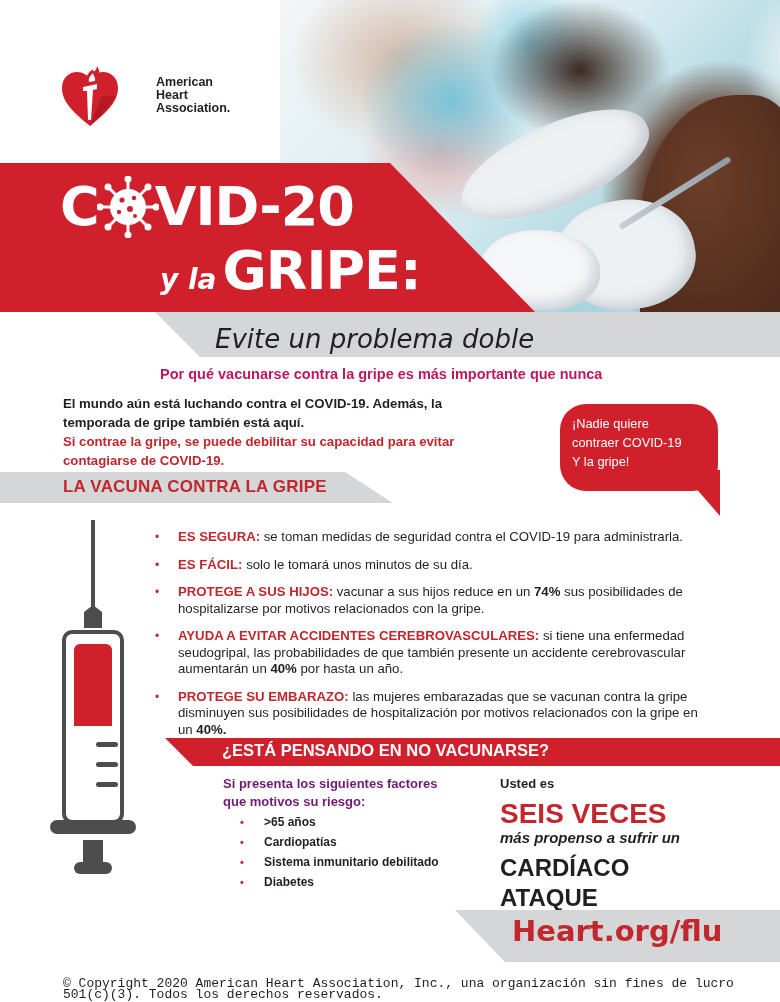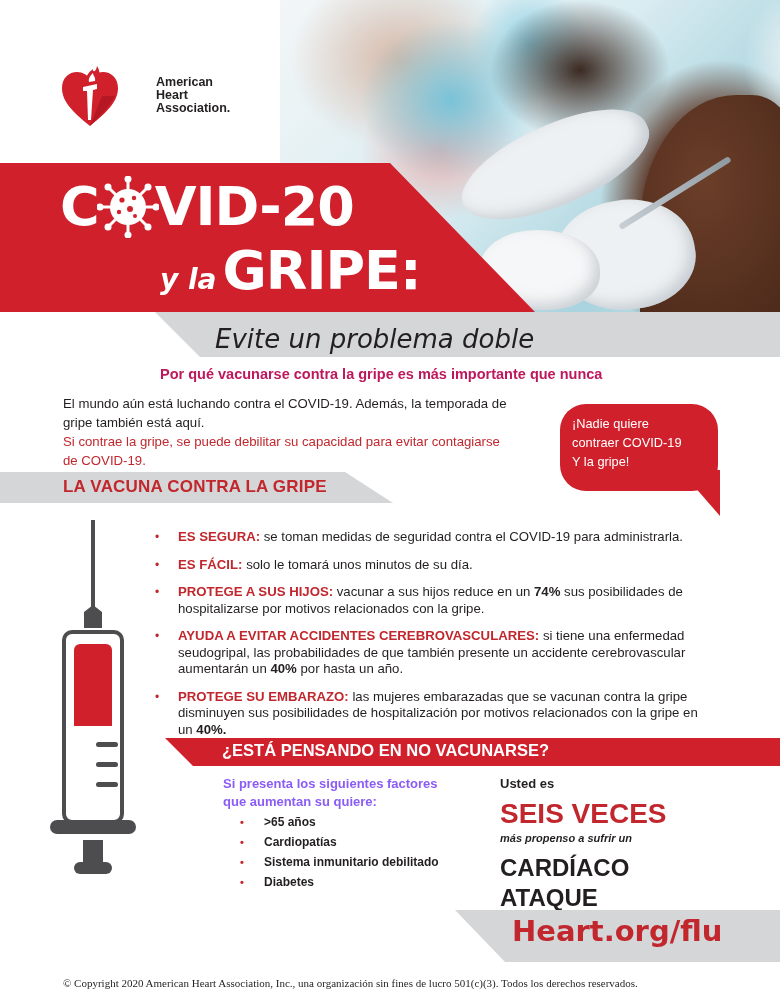--- a/index.html
+++ b/index.html
@@ -46,21 +46,21 @@
   
   .gray-banner {
     position: absolute; left: 155px; top: 312px; width: 625px; height: 45px;
     background: #d5d6d8;
     clip-path: polygon(0 0, 625px 0, 625px 45px, 45px 45px);
   }
   .subtitle { position: absolute; left: 215px; top: 316px; font-family: "DejaVu Sans", sans-serif; font-style: italic; font-size: 26px; color: #231f20; margin-top: 8px; }
 
   .tagline { position: absolute; left: 160px; top: 366px; font-weight: bold; font-size: 14.5px; color: #be185d; font-family: "Liberation Sans", sans-serif; }
 
-  .intro { position: absolute; left: 63px; top: 394px; width: 450px; font-family: "Liberation Sans", sans-serif; font-weight: normal; font-size: 13.2px; line-height: 19px; }
+  .intro { position: absolute; left: 63px; top: 394px; width: 450px; font-family: "Liberation Sans", sans-serif; font-weight: bold; font-size: 13.2px; line-height: 19px; }
   .intro .dark { color: #231f20; }
   .intro .red { color: #c1272d; }
 
   
   .bubble { position: absolute; left: 560px; top: 404px; width: 158px; height: 87px; background: #d0202c; border-radius: 26px; }
   .bubble-tail { position: absolute; left: 680px; top: 470px; width: 40px; height: 46px; background: #d0202c; clip-path: polygon(0 0, 100% 0, 100% 100%); }
   .bubble-text { position: absolute; left: 572px; top: 414px; width: 150px; font-family: "Liberation Sans", sans-serif; font-size: 12.8px; line-height: 19px; color: #fff; }
 
   
   .section-gray {
@@ -81,40 +81,40 @@
   .bullets b { font-weight: bold; }
 
   
   .red-bar {
     position: absolute; left: 165px; top: 738px; width: 615px; height: 28px;
     background: #d0202c;
     clip-path: polygon(0 0, 615px 0, 615px 28px, 28px 28px);
   }
   .red-bar-title { position: absolute; left: 222px; top: 741px; font-family: "Liberation Sans", sans-serif; font-weight: bold; font-size: 16.5px; color: #fff; }
 
-  .risk-intro { position: absolute; left: 223px; top: 775px; font-family: "Liberation Sans", sans-serif; font-weight: bold; font-size: 13px; line-height: 18px; color: #8b5cf6; }
+  .risk-intro { position: absolute; left: 223px; top: 775px; font-family: "Liberation Sans", sans-serif; font-weight: bold; font-size: 13px; line-height: 18px; color: #701a75; }
   .risk-list { position: absolute; left: 240px; top: 812px; list-style: none; font-family: "Liberation Sans", sans-serif; font-weight: bold; font-size: 12px; line-height: 20px; color: #231f20; }
   .risk-list li { position: relative; padding-left: 24px; }
   .risk-list li::before { content: "\2022"; position: absolute; left: 0; color: #c1272d; font-size: 11px; }
 
   .stat { position: absolute; left: 500px; top: 775px; width: 200px; font-family: "Liberation Sans", sans-serif; color: #231f20; }
   .stat .s1 { font-weight: bold; font-size: 13px; line-height: 18px; }
   .stat .s2 { font-weight: bold; font-size: 28px; color: #c1272d; line-height: 34px; margin-top: 4px; }
-  .stat .s3 { font-weight: bold; font-style: italic; font-size: 11px; line-height: 14px; }
+  .stat .s3 { font-weight: bold; font-style: italic; font-size: 15px; line-height: 14px; }
   .stat .s4 { font-weight: bold; font-size: 24px; line-height: 30px; margin-top: 8px; }
 
   
   .url-bar {
     position: absolute; left: 455px; top: 910px; width: 325px; height: 52px;
     background: #d5d6d8;
     clip-path: polygon(0 0, 325px 0, 325px 52px, 50px 52px);
   }
   .url { position: absolute; left: 512px; top: 914px; font-family: "DejaVu Sans", sans-serif; font-weight: bold; font-size: 29px; color: #c1272d; text-decoration: none; }
 
-  .footer { position: absolute; left: 63px; top: 978px; font-family: Liberation Serif, serif; font-size: 11px; line-height: 11px; color: #231f20; }
+  .footer { position: absolute; left: 63px; top: 978px; font-family: Liberation Mono, monospace; font-size: 13px; line-height: 11px; color: #231f20; }
 </style>
 </head>
 <body>
 
 <div class="photo">
 </div>
 <div class="arm"></div>
 <div class="glove g1"></div>
 <div class="glove g2"></div>
 <div class="glove g3"></div>
@@ -216,21 +216,21 @@
   <li><span class="lead">PROTEGE A SUS HIJOS:</span><span> vacunar a sus hijos reduce en un </span><b>74%</b><span> sus posibilidades de hospitalizarse por motivos relacionados con la gripe.</span></li>
   <li><span class="lead">AYUDA A EVITAR ACCIDENTES CEREBROVASCULARES:</span><span> si tiene una enfermedad seudogripal, las probabilidades de que también presente un accidente cerebrovascular aumentarán un </span><b>40%</b><span> por hasta un año.</span></li>
   <li><span class="lead">PROTEGE SU EMBARAZO:</span><span> las mujeres embarazadas que se vacunan contra la gripe disminuyen sus posibilidades de hospitalización por motivos relacionados con la gripe en un </span><b>40%.</b></li>
 </ul>
 
 <div class="red-bar"></div>
 <div class="red-bar-title">¿ESTÁ PENSANDO EN NO VACUNARSE?</div>
 
 <div class="risk-intro">
   <div>Si presenta los siguientes factores</div>
-  <div>que aumentan su quiere:</div>
+  <div>que motivos su riesgo:</div>
 </div>
 <ul class="risk-list">
   <li>&gt;65 años</li>
   <li>Cardiopatías</li>
   <li>Sistema inmunitario debilitado</li>
   <li>Diabetes</li>
 </ul>
 
 <div class="stat">
   <div class="s1">Usted es</div>

